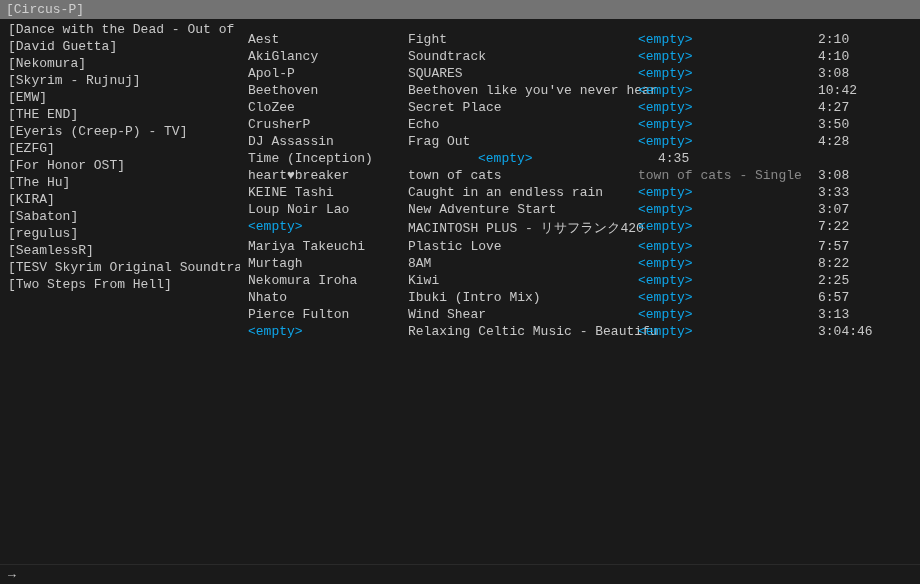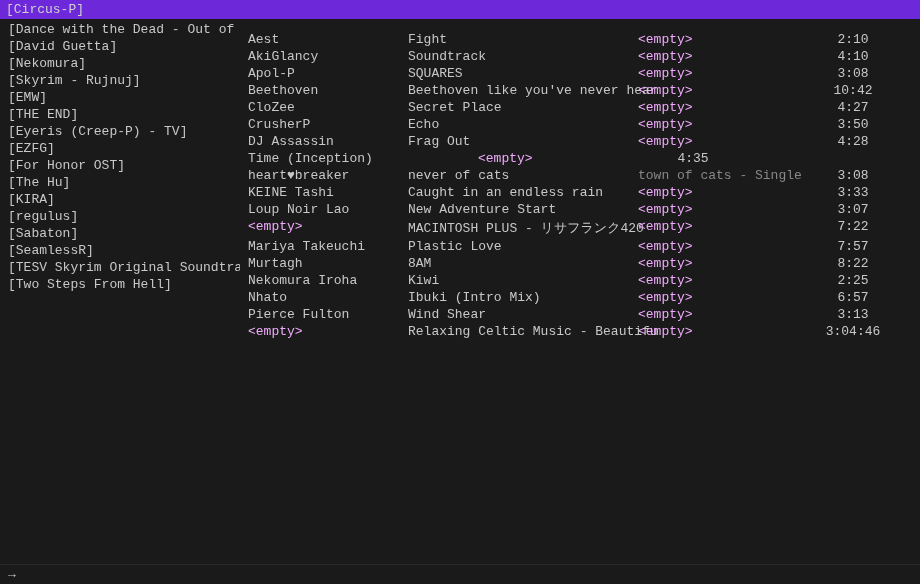--- a/index.html
+++ b/index.html
@@ -19,21 +19,21 @@
     }
 
     #app {
       width: 920px;
       height: 584px;
       display: flex;
       flex-direction: column;
     }
 
     #title-bar {
-      background-color: #6d28d9;
+      background-color: #737373;
       padding: 2px 6px;
       color: #d0d0d0;
       font-size: 13px;
       flex-shrink: 0;
     }
 
     #content {
       display: flex;
       flex: 1;
       overflow: hidden;
@@ -80,35 +80,35 @@
 
     .col-album {
       width: 180px;
       flex-shrink: 0;
       color: #888888;
     }
 
     .col-duration {
       width: 70px;
       flex-shrink: 0;
-      text-align: center;
+      text-align: left;
       color: #c8c8c8;
       font-family: Liberation Mono, monospace;
     }
 
     #status-bar {
       padding: 2px 8px;
       color: #c8c8c8;
       font-size: 13px;
       flex-shrink: 0;
       border-top: 1px solid #2a2a2a;
     }
 
     .empty-text {
-      color: #f0abfc;
+      color: #0ea5e9;
     }
   </style>
 </head>
 <body>
 
 <div id="app">
   <div id="title-bar">
     <span>[Circus-P]</span>
   </div>
 
@@ -118,22 +118,22 @@
         <div class="sidebar-item">[David Guetta]</div>
         <div class="sidebar-item">[Nekomura]</div>
         <div class="sidebar-item">[Skyrim - Rujnuj]</div>
         <div class="sidebar-item">[EMW]</div>
         <div class="sidebar-item">[THE END]</div>
         <div class="sidebar-item">[Eyeris (Creep-P) - TV]</div>
         <div class="sidebar-item">[EZFG]</div>
         <div class="sidebar-item">[For Honor OST]</div>
         <div class="sidebar-item">[The Hu]</div>
         <div class="sidebar-item">[KIRA]</div>
+        <div class="sidebar-item">[Sabaton]</div>
         <div class="sidebar-item">[regulus]</div>
-        <div class="sidebar-item">[Sabaton]</div>
         <div class="sidebar-item">[SeamlessR]</div>
         <div class="sidebar-item">[TESV Skyrim Original Soundtrack]</div>
         <div class="sidebar-item">[Two Steps From Hell]</div>
       </div>
 
     <div id="main-list">
     <div class="track-row">
           <span class="col-artist">Aest</span>
           <span class="col-title">Fight</span>
           <span class="col-album empty-text">&lt;empty&gt;</span>
@@ -175,21 +175,21 @@
           <span class="col-album empty-text">&lt;empty&gt;</span>
           <span class="col-duration">4:28</span>
         </div>
         <div class="track-row">
           <span class="col-title">Time (Inception)</span>
           <span class="col-album empty-text">&lt;empty&gt;</span>
           <span class="col-duration">4:35</span>
         </div>
         <div class="track-row">
           <span class="col-artist">heart♥breaker</span>
-          <span class="col-title">never of cats</span>
+          <span class="col-title">town of cats</span>
           <span class="col-album">town of cats - Single</span>
           <span class="col-duration">3:08</span>
         </div>
         <div class="track-row">
           <span class="col-artist">KEINE Tashi</span>
           <span class="col-title">Caught in an endless rain</span>
           <span class="col-album empty-text">&lt;empty&gt;</span>
           <span class="col-duration">3:33</span>
         </div>
         <div class="track-row">

